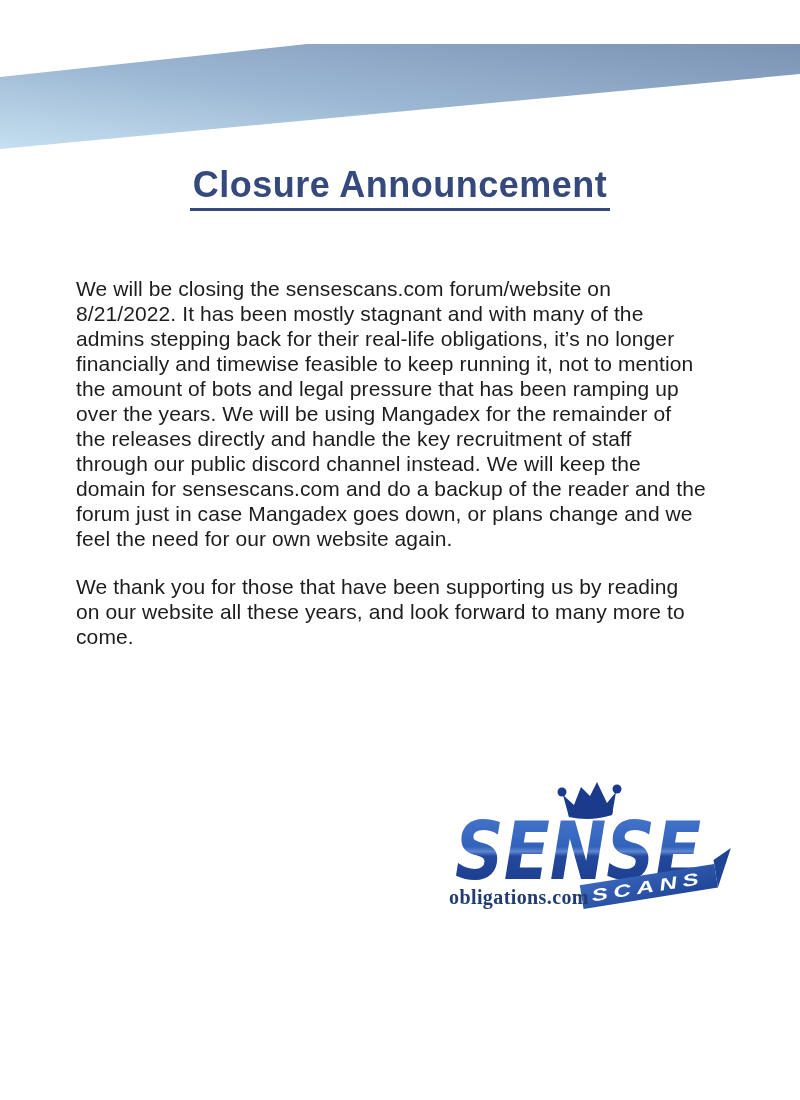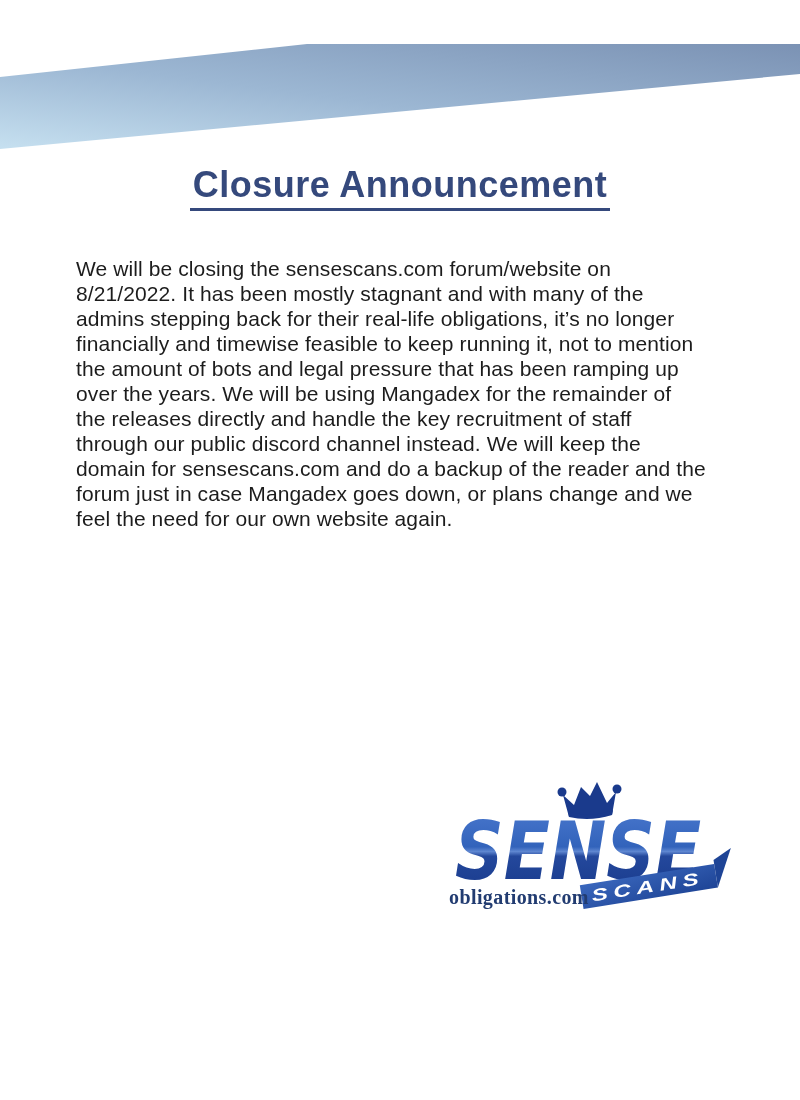--- a/index.html
+++ b/index.html
@@ -37,21 +37,21 @@
   }
   .body-text {
     position: absolute;
     left: 76px;
     font-size: 21px;
     line-height: 25px;
     letter-spacing: 0.1px;
     color: #1c1c1c;
     white-space: pre;
   }
-  .para1 { top: 212px; }
+  .para1 { top: 232px; }
   .para2 { top: 530px; }
   .logo {
     position: absolute;
     left: 432px;
     top: 733px;
     width: 310px;
     height: 160px;
   }
   .logo svg { position: absolute; top: 0; left: 0; }
   .logo-url {
@@ -91,20 +91,23 @@
 admins stepping back for their real-life obligations, it’s no longer
 financially and timewise feasible to keep running it, not to mention
 the amount of bots and legal pressure that has been ramping up
 over the years. We will be using Mangadex for the remainder of
 the releases directly and handle the key recruitment of staff
 through our public discord channel instead. We will keep the
 domain for sensescans.com and do a backup of the reader and the
 forum just in case Mangadex goes down, or plans change and we
 feel the need for our own website again.</div>
 
+  <div class="body-text para2">We thank you for those that have been supporting us by reading
+on our website all these years, and look forward to many more to
+come.</div>
 
   <div class="logo">
     <svg width="310" height="160" viewBox="0 0 310 160">
       <defs>
         <linearGradient id="senseGrad" x1="0" y1="0" x2="0" y2="1">
           <stop offset="0" stop-color="#4b79ce"></stop>
           <stop offset="0.45" stop-color="#3263bb"></stop>
           <stop offset="0.50" stop-color="#5e86d0"></stop>
           <stop offset="0.55" stop-color="#24489c"></stop>
           <stop offset="1" stop-color="#17398a"></stop>

